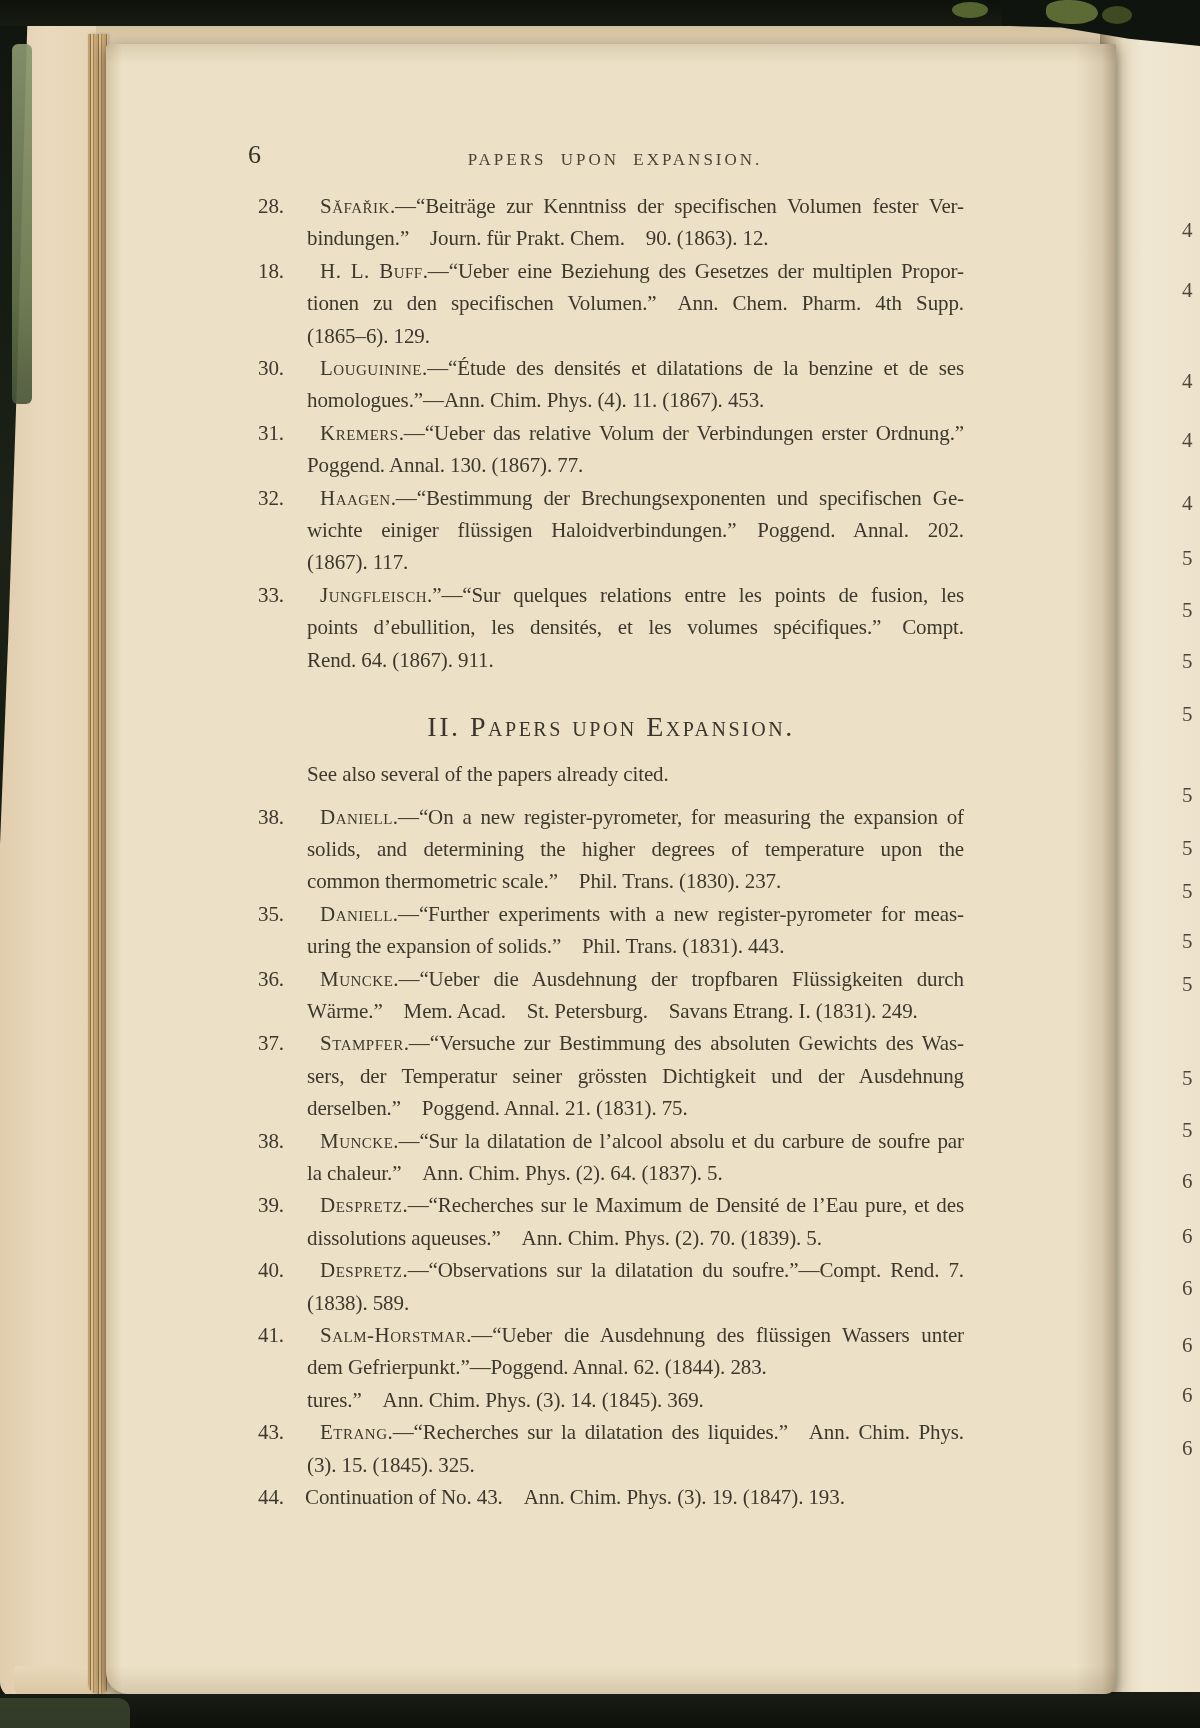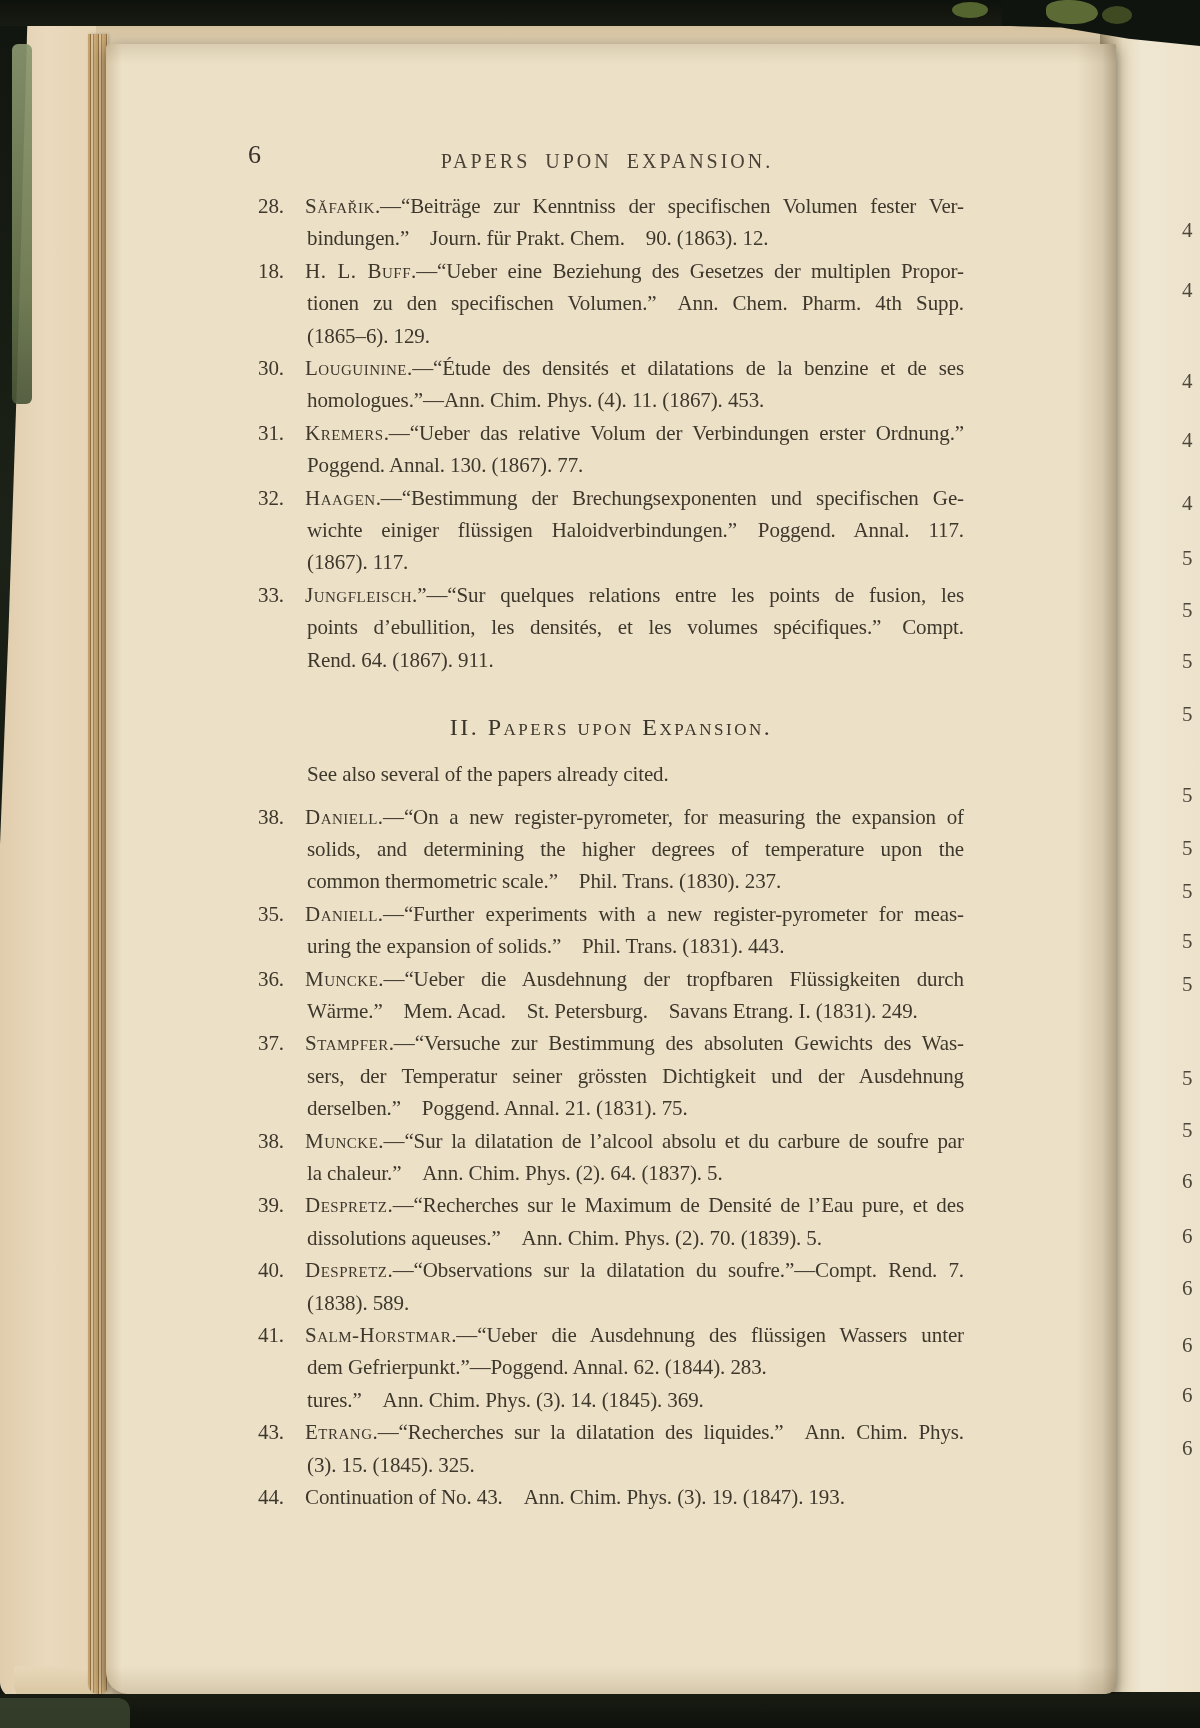--- a/index.html
+++ b/index.html
@@ -46,32 +46,32 @@
   .page{position:absolute;left:106px;top:44px;width:1010px;height:1650px;z-index:5;
     background:
       linear-gradient(90deg, rgba(150,120,70,.28) 0, rgba(150,120,70,0) 16px),
       linear-gradient(270deg, rgba(90,70,40,.40) 0, rgba(120,95,60,.18) 14px, rgba(0,0,0,0) 40px),
       linear-gradient(180deg, rgba(120,95,60,.16) 0, rgba(0,0,0,0) 20px),
       linear-gradient(0deg, rgba(120,95,60,.20) 0, rgba(0,0,0,0) 28px),
       #ece1c7;
     border-radius:4px 2px 10px 22px;
     box-shadow:0 4px 16px rgba(0,0,0,.45);}
   .pageno{position:absolute;left:142px;top:96px;font-size:26px;color:#38322a;}
-  .running-header{position:absolute;left:140px;top:106px;width:706px;text-align:center;
-    font-size:20px;letter-spacing:3px;word-spacing:7px;color:#4a4237;padding-left:8px;}
+  .running-header{position:absolute;left:148px;top:106px;width:706px;text-align:center;
+    font-size:17px;letter-spacing:3px;word-spacing:7px;color:#4a4237;padding-left:8px;}
   .text-block{position:absolute;left:152px;top:146px;width:706px;
     font-size:21px;line-height:32.4px;letter-spacing:-0.1px;}
   .line{text-align:justify;}
   .jline{text-align-last:justify;}
   .lline{text-align-last:left;}
   .cont{padding-left:49px;}
   .num{display:inline-block;width:47px;}
-  .name{font-variant:small-caps;letter-spacing:.5px;}
+  .name{font-variant:small-caps;letter-spacing:.5px;margin-left:15px;}
   .section-heading{margin:34px 0 14px;text-align:center;font-variant:small-caps;
-    font-size:24px;letter-spacing:2.5px;line-height:34px;color:#3b352b;}
+    font-size:28px;letter-spacing:2.5px;line-height:34px;color:#3b352b;}
   .section-note{padding-left:49px;margin:0 0 10px;text-align:left;}
   
   .margin-digits{position:absolute;left:1182px;top:0;width:18px;height:1728px;z-index:8;}
   .margin-digit{position:absolute;left:0;font-size:21px;color:#4f463a;}
 </style>
 </head>
 <body>
 
 <div class="underpage"></div>
 <div class="cover-left"></div>
@@ -113,21 +113,21 @@
     <div class="line line-first jline">
       <span class="num">31.</span><span class="name">Kremers</span><span class="ftext">.—“Ueber das relative Volum der Verbindungen erster Ordnung.”</span>
     </div>
   <div class="line cont lline">Poggend. Annal. 130. (1867). 77.</div>
         </div>
 
   <div class="entry">
     <div class="line line-first jline">
       <span class="num">32.</span><span class="name">Haagen</span><span class="ftext">.—“Bestimmung der Brechungsexponenten und specifischen Ge-</span>
     </div>
-  <div class="line cont jline">wichte einiger flüssigen Haloidverbindungen.” Poggend. Annal. 117.</div>
+  <div class="line cont jline">wichte einiger flüssigen Haloidverbindungen.” Poggend. Annal. 202.</div>
           <div class="line cont lline">(1867). 117.</div>
         </div>
 
   <div class="entry">
     <div class="line line-first jline">
       <span class="num">33.</span><span class="name">Jungfleisch</span><span class="ftext">.”—“Sur quelques relations entre les points de fusion, les</span>
     </div>
   <div class="line cont jline">points d’ebullition, les densités, et les volumes spécifiques.” Compt.</div>
           <div class="line cont lline">Rend. 64. (1867). 911.</div>
         </div>

